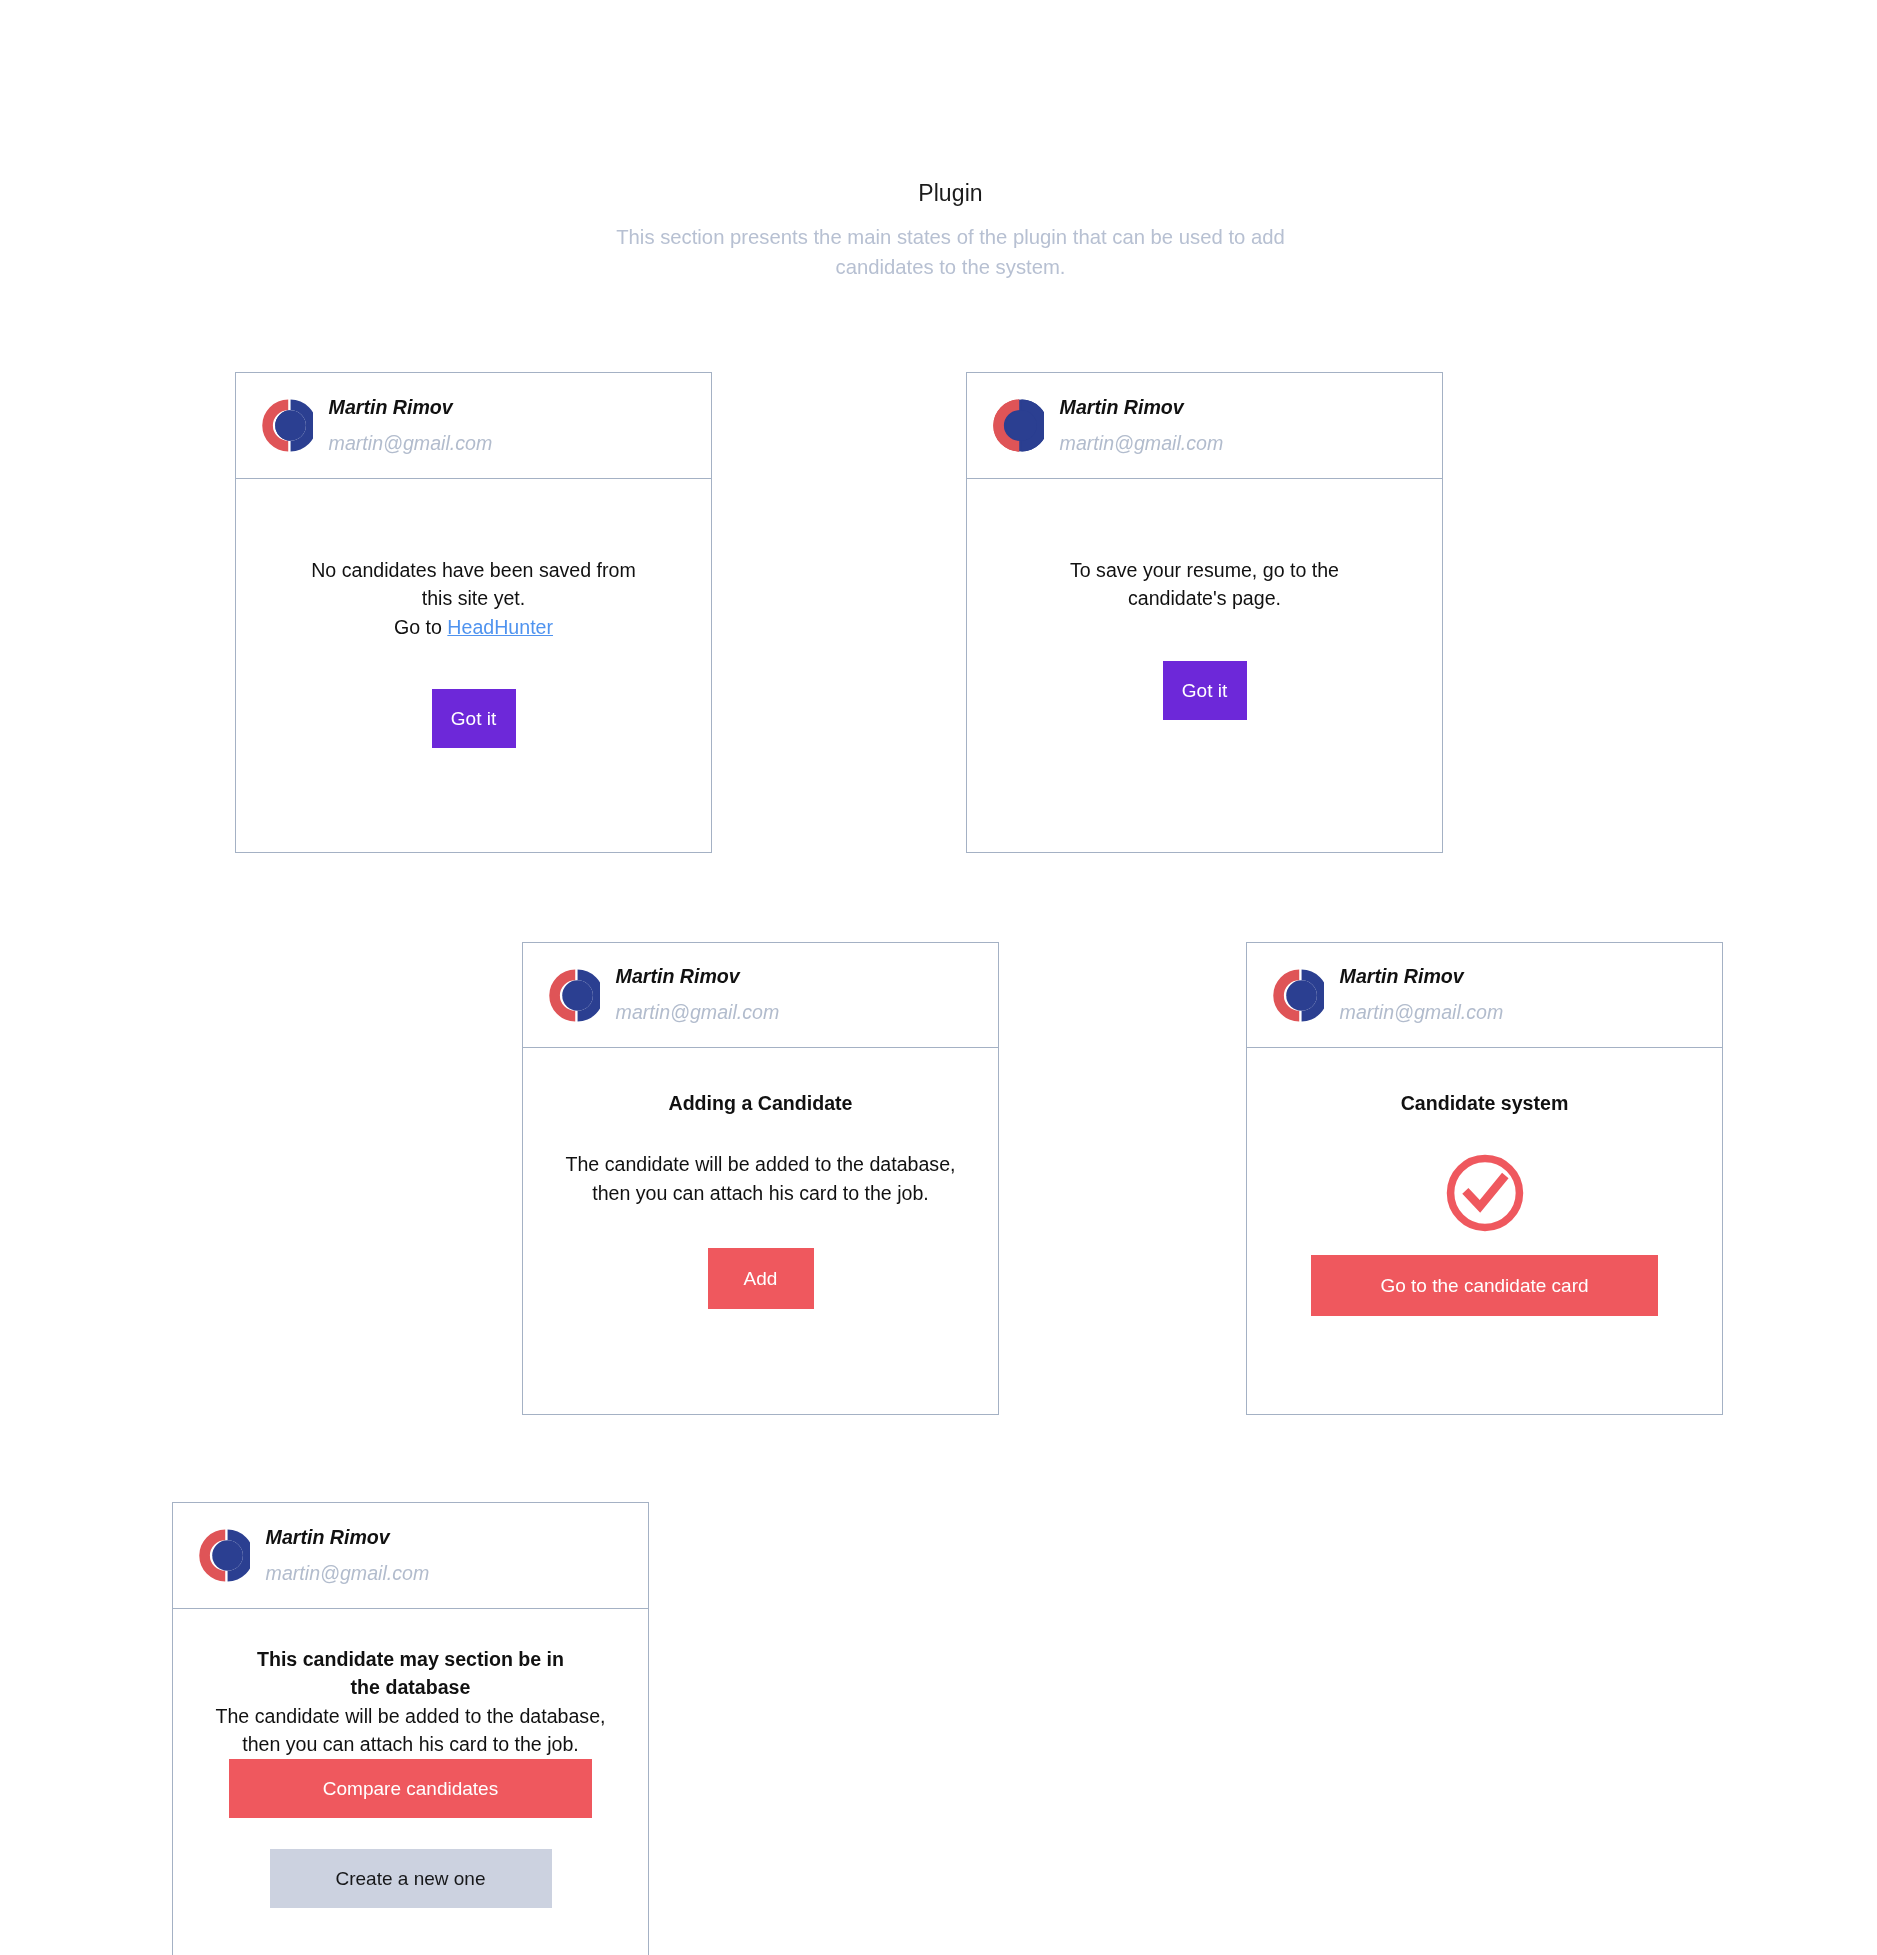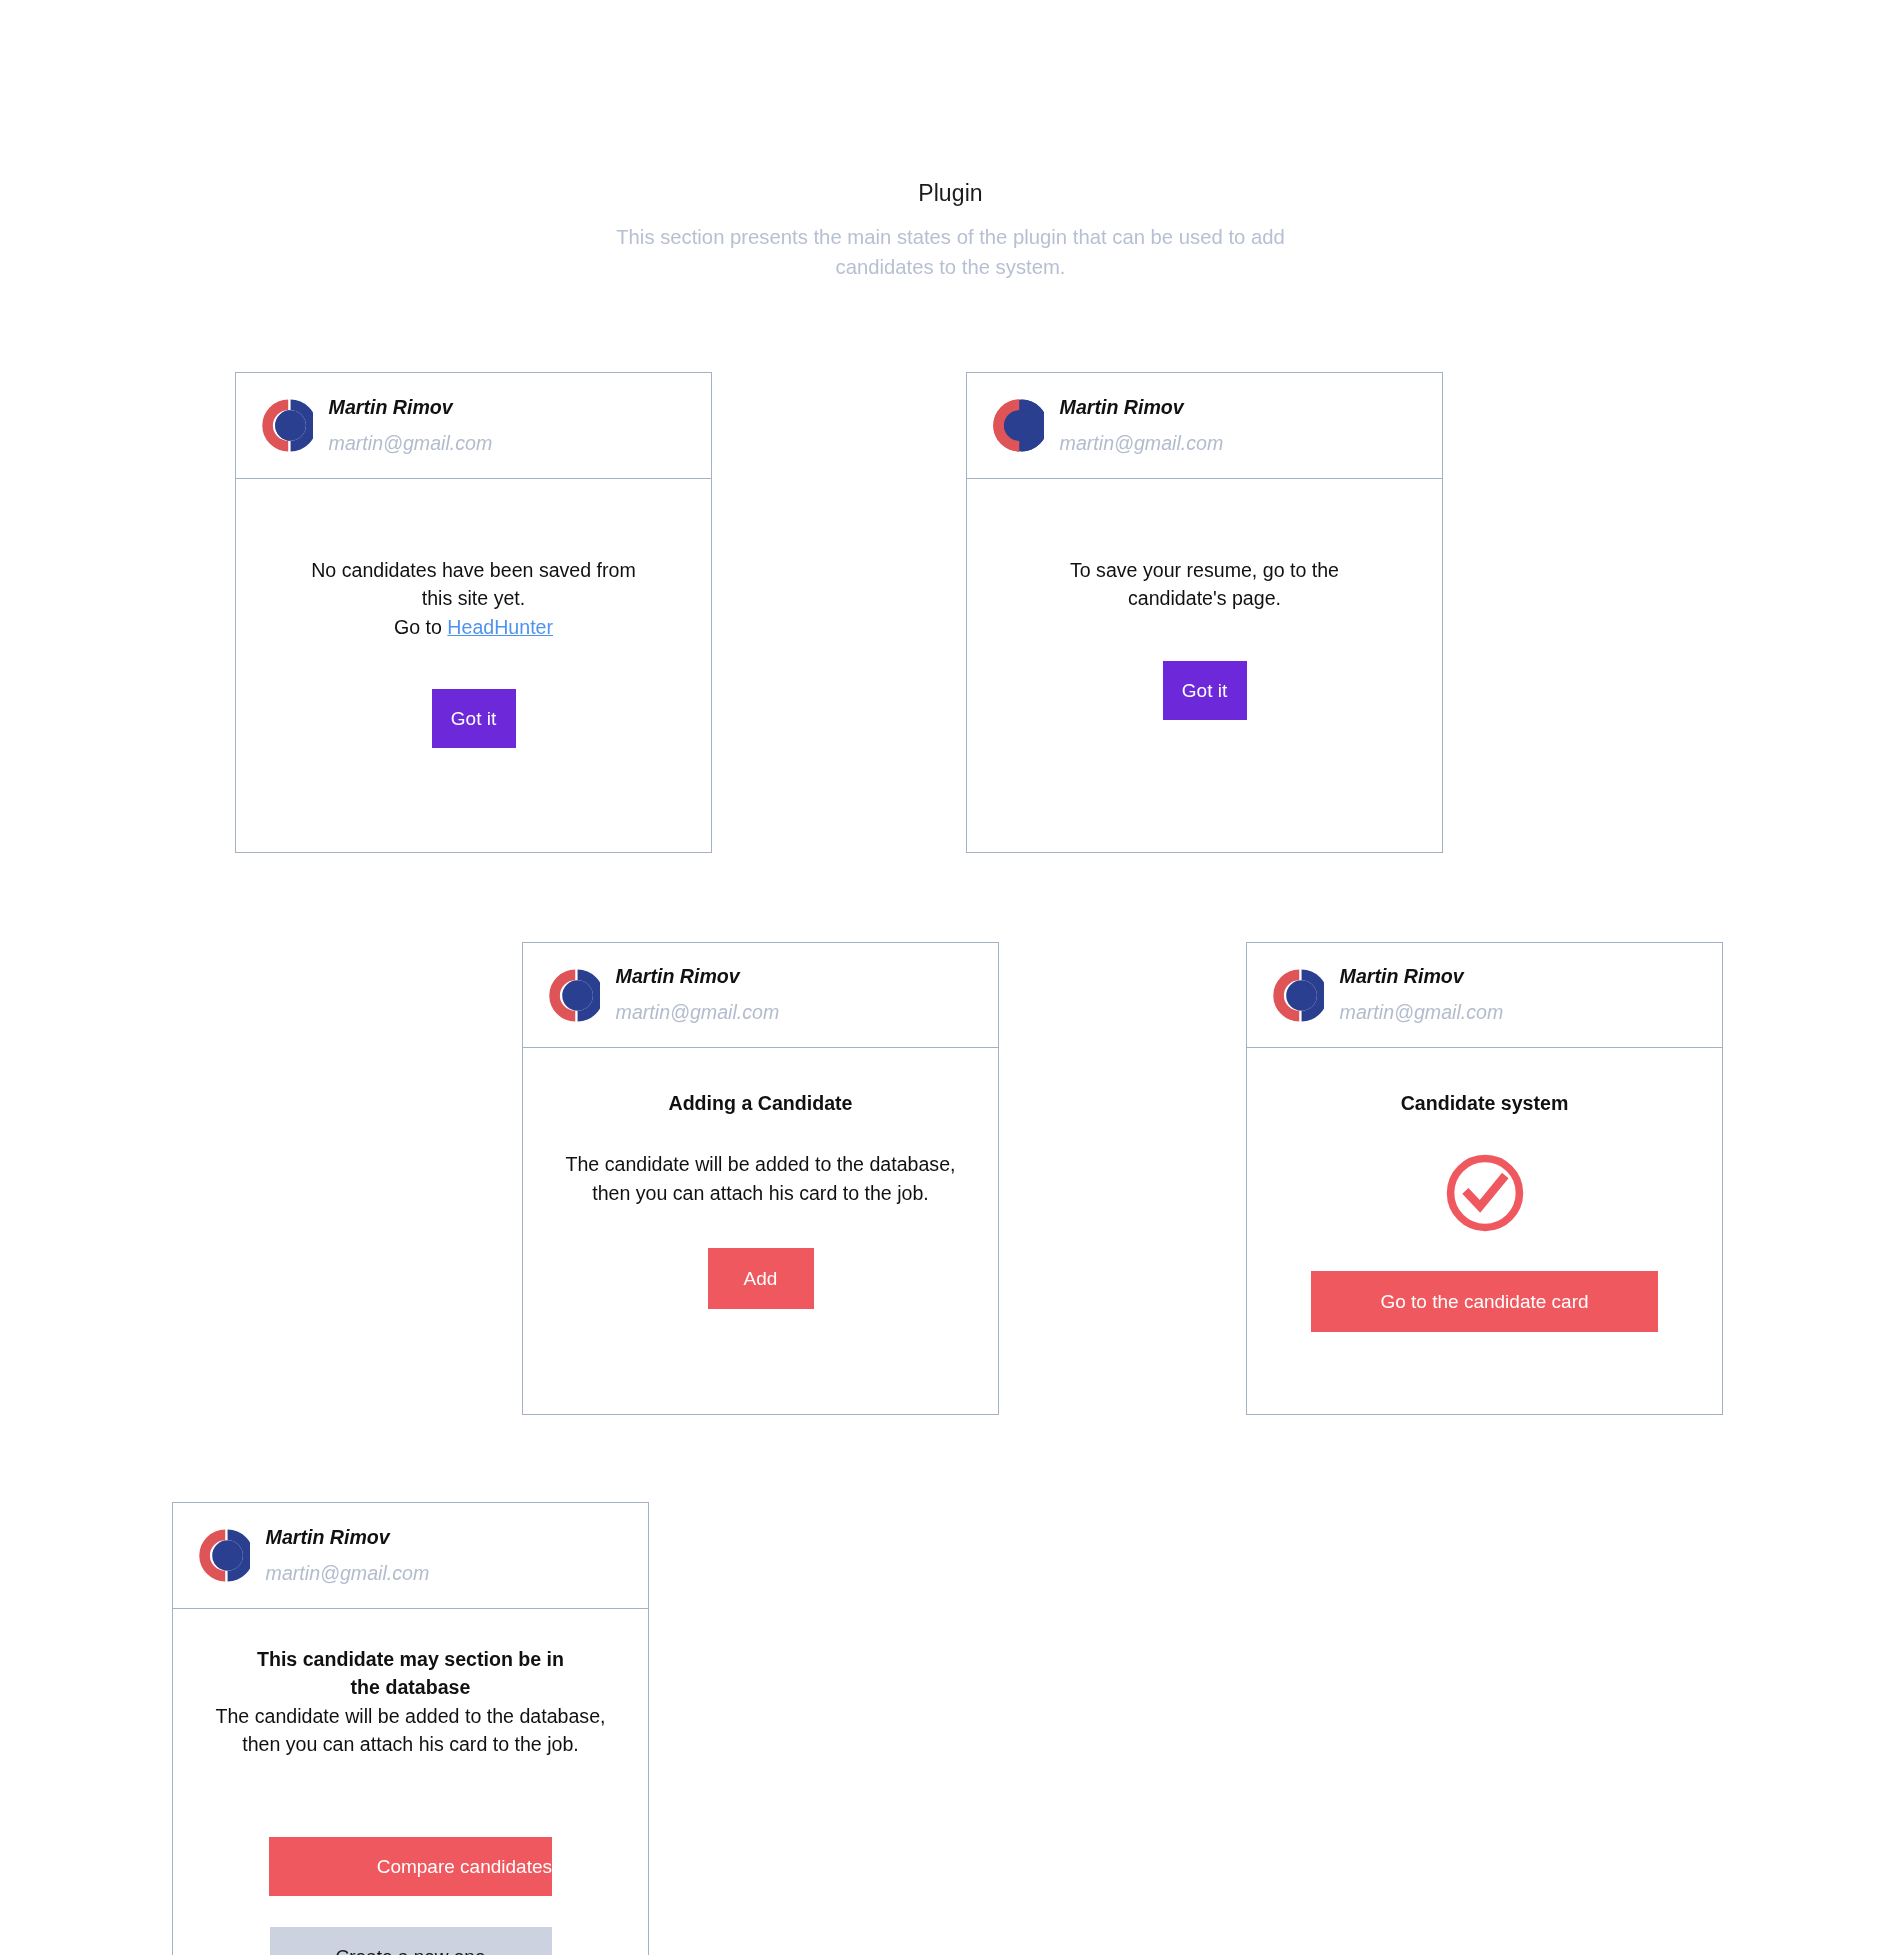--- a/index.html
+++ b/index.html
@@ -109,27 +109,27 @@
   #card3 .card-body{height:368px;padding-top:41px;}
   #card3 .sub-gap{height:33px;}
   #card3 .btn{width:106px;height:61px;line-height:61px;margin-top:41px;}
 
   
   #card4{left:1246px;top:942px;width:477px;height:473px;}
   #card4 .card-head{height:105px;}
   #card4 .card-body{height:368px;padding-top:41px;}
   #card4 .check-wrap{margin-top:34px;display:flex;justify-content:center;}
   #card4 .check-icon{width:84px;height:84px;display:block;}
-  #card4 .btn{width:347px;height:61px;line-height:61px;margin-top:36px;}
+  #card4 .btn{width:347px;height:61px;line-height:61px;margin-top:20px;}
 
   
   #card5{left:172px;top:1502px;width:477px;height:571px;}
   #card5 .card-head{height:106px;}
   #card5 .card-body{height:465px;padding-top:36px;}
-  #card5 .btn-danger{width:283px;height:59px;line-height:59px;margin-top:78px;text-align:right;}
+  #card5 .btn-danger{width:363px;height:59px;line-height:59px;}
   #card5 .btn-muted{width:282px;height:59px;line-height:59px;margin-top:31px;}
 </style>
 </head>
 <body>
 
 <div class="page-head">
   <div class="page-title">Plugin</div>
   <div class="page-sub">This section presents the main states of the plugin that can be used to add candidates to the system.</div>
 </div>
 

